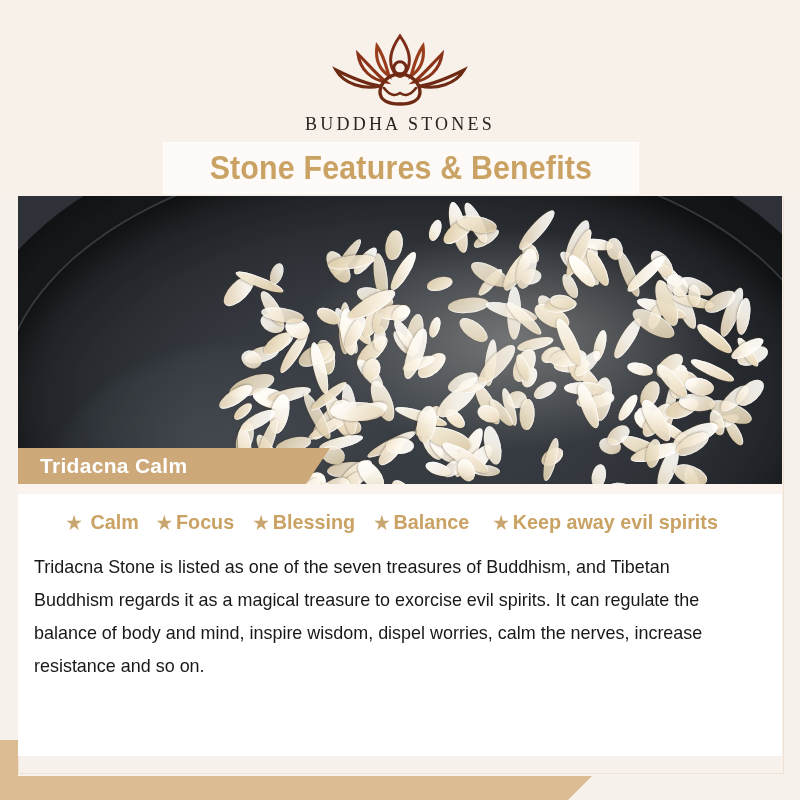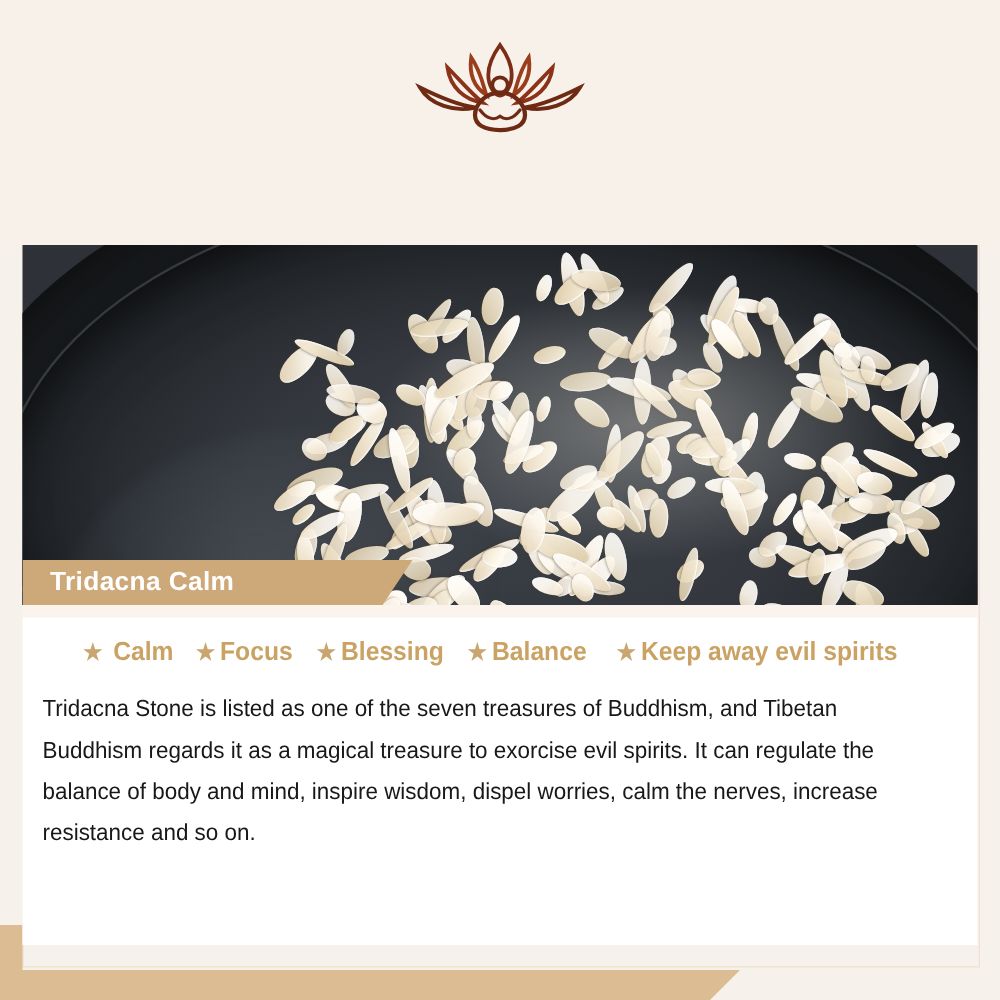--- a/index.html
+++ b/index.html
@@ -176,22 +176,26 @@
 
           <path d="M16 44 C24 58 44 64 60 60 C46 58 32 52 16 44 Z" stroke="#6f2a14"></path>
           <path d="M144 44 C136 58 116 64 100 60 C114 58 128 52 144 44 Z" stroke="#6f2a14"></path>
 
           <path d="M80 48 C68 48 60 58 60 66 C60 74 68 78 80 78 C92 78 100 74 100 66 C100 58 92 48 80 48 Z" stroke="#6f2a14" stroke-width="3.4"></path>
 
           <path d="M64 62 C70 70 76 70 80 67 C84 70 90 70 96 62" stroke="#6f2a14" stroke-width="2.6"></path>
         </g>
         <circle cx="80" cy="42" r="6.2" fill="none" stroke="#6f2a14" stroke-width="3"></circle>
       </svg>
+      <div class="logo-word">BUDDHA STONES</div>
     </div>
 
+    <div class="title-box">
+      <div class="title-text">Stone Features &amp; Benefits</div>
+    </div>
   </div>
 
   <div class="photo-frame">
     <div class="photo">
       <div class="bowl"></div>
       <div class="bowl-rim"></div>
       <div class="bowl-sheen"></div>
       <div class="pile" id="pile">
           <div class="chip c" style="left: 369.172px; top: 57.4943px; width: 49.1683px; height: 15.3177px; transform: rotate(40.0503deg); opacity: 0.9;"></div>
           <div class="chip b" style="left: 179.024px; top: 234.62px; width: 53.5123px; height: 10.2355px; transform: rotate(152.689deg); opacity: 0.93;"></div>

